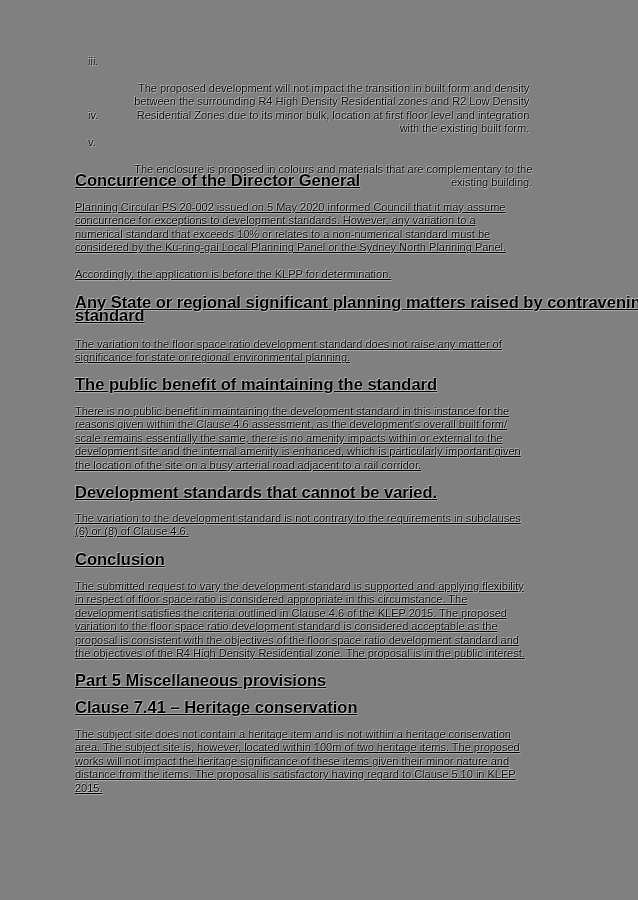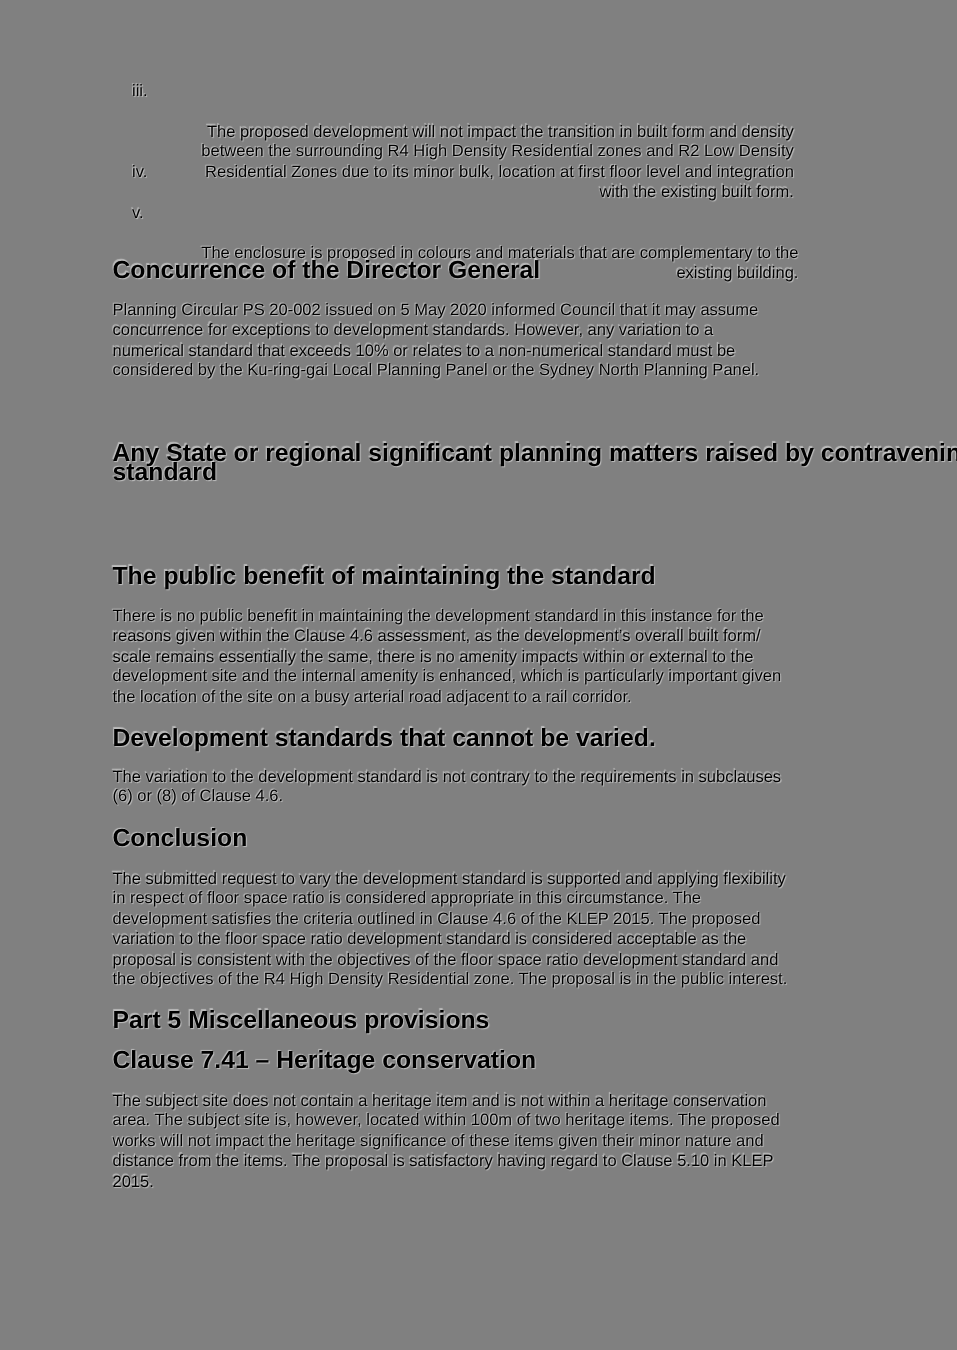--- a/index.html
+++ b/index.html
@@ -22,21 +22,21 @@
   
   .block {
     position: absolute;
     margin: 0;
     white-space: pre;
     text-shadow:
       0.7px 0.7px 0.6px rgba(255,255,255,0.45),
       -0.7px -0.7px 0.6px rgba(255,255,255,0.45),
       0 0 1px rgba(255,255,255,0.35);
   }
-  .para, .heading { left: 75px; }
+  .para, .heading { left: 75px; text-decoration: underline; }
   .heading { font-weight: bold; }
   .list-item { left: 88px; }
   .list-item .marker {
     position: absolute;
     left: 0;
     top: 0;
   }
   .list-item .list-text {
     display: inline-block;
     margin-left: 34px;
@@ -66,24 +66,27 @@
 existing building.</span>
   </div>
 
   <h2 class="block heading" style="top:174px">Concurrence of the Director General</h2>
 
   <p class="block para" style="top:201px">Planning Circular PS 20-002 issued on 5 May 2020 informed Council that it may assume
 concurrence for exceptions to development standards. However, any variation to a
 numerical standard that exceeds 10% or relates to a non-numerical standard must be
 considered by the Ku-ring-gai Local Planning Panel or the Sydney North Planning Panel.</p>
 
+  <p class="block para" style="top:268px">Accordingly, the application is before the KLPP for determination.</p>
 
   <h2 class="block heading" style="top:296px">Any State or regional significant planning matters raised by contravening the
 standard</h2>
 
+  <p class="block para" style="top:338px">The variation to the floor space ratio development standard does not raise any matter of
+significance for state or regional environmental planning.</p>
 
   <h2 class="block heading" style="top:378px">The public benefit of maintaining the standard</h2>
 
   <p class="block para" style="top:405px">There is no public benefit in maintaining the development standard in this instance for the
 reasons given within the Clause 4.6 assessment, as the development’s overall built form/
 scale remains essentially the same, there is no amenity impacts within or external to the
 development site and the internal amenity is enhanced, which is particularly important given
 the location of the site on a busy arterial road adjacent to a rail corridor.</p>
 
   <h2 class="block heading" style="top:486px">Development standards that cannot be varied.</h2>

